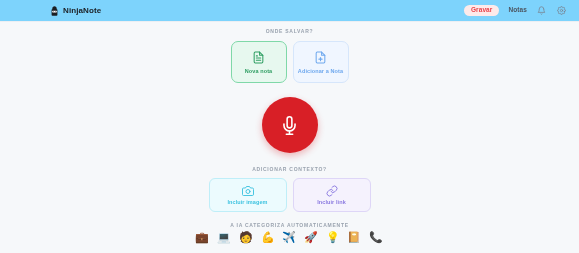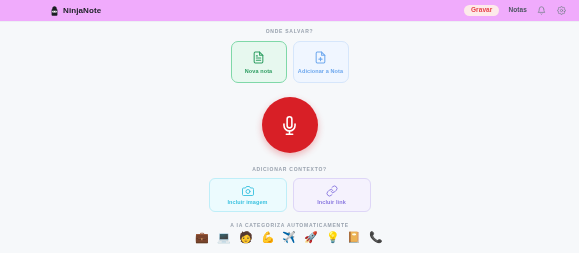--- a/index.html
+++ b/index.html
@@ -20,21 +20,21 @@
     position: relative;
     display: flex;
     flex-direction: column;
     background: #f6f8fa;
   }
 
   
   .topbar {
     height: 22px;
     min-height: 22px;
-    background: #f0abfc;
+    background: #7dd3fc;
     border-bottom: 1px solid #eceff3;
     display: flex;
     align-items: center;
     padding: 0 12px 0 50px;
     box-sizing: border-box;
   }
   .brand {
     display: flex;
     align-items: center;
     gap: 4px;

